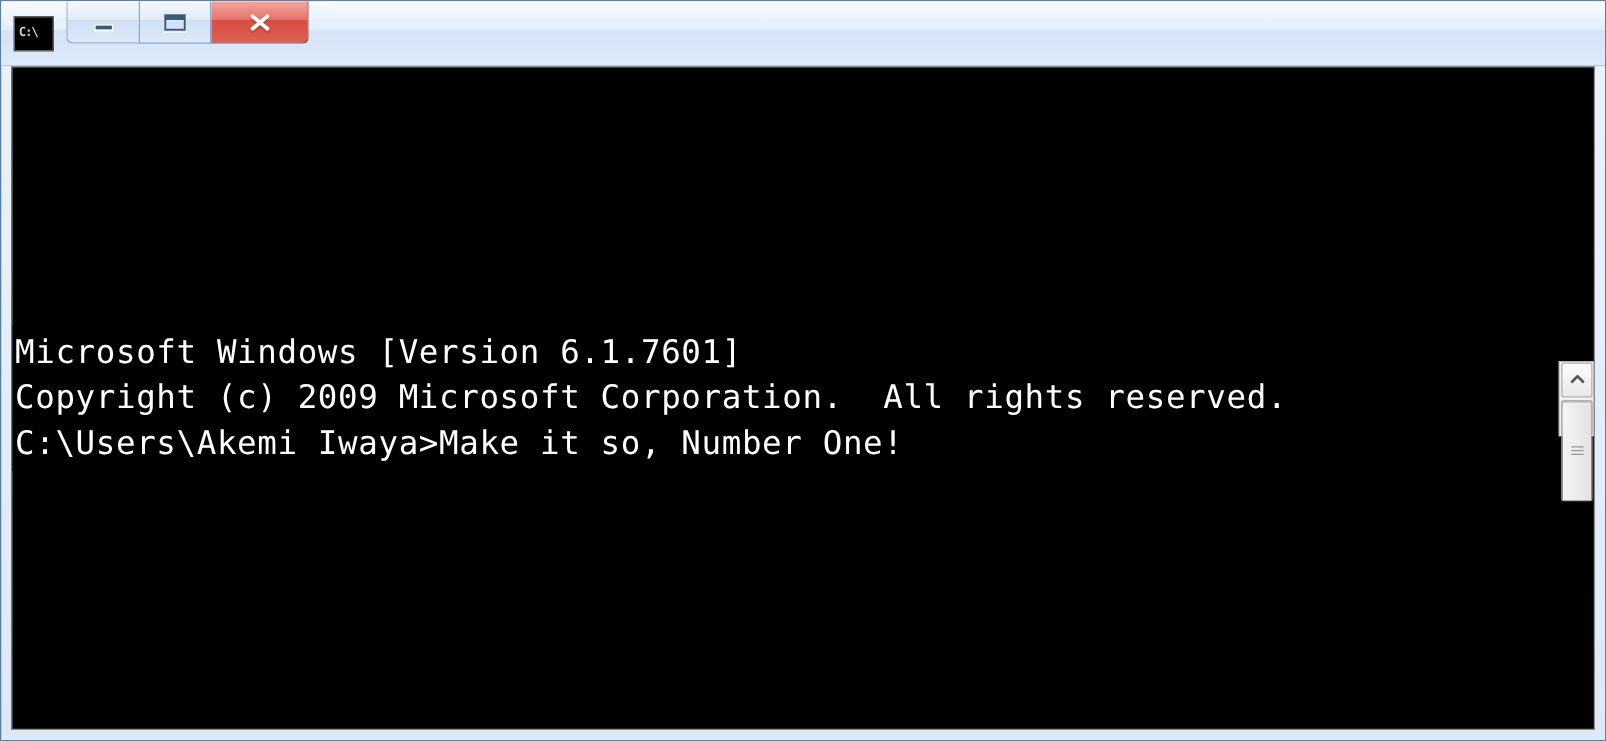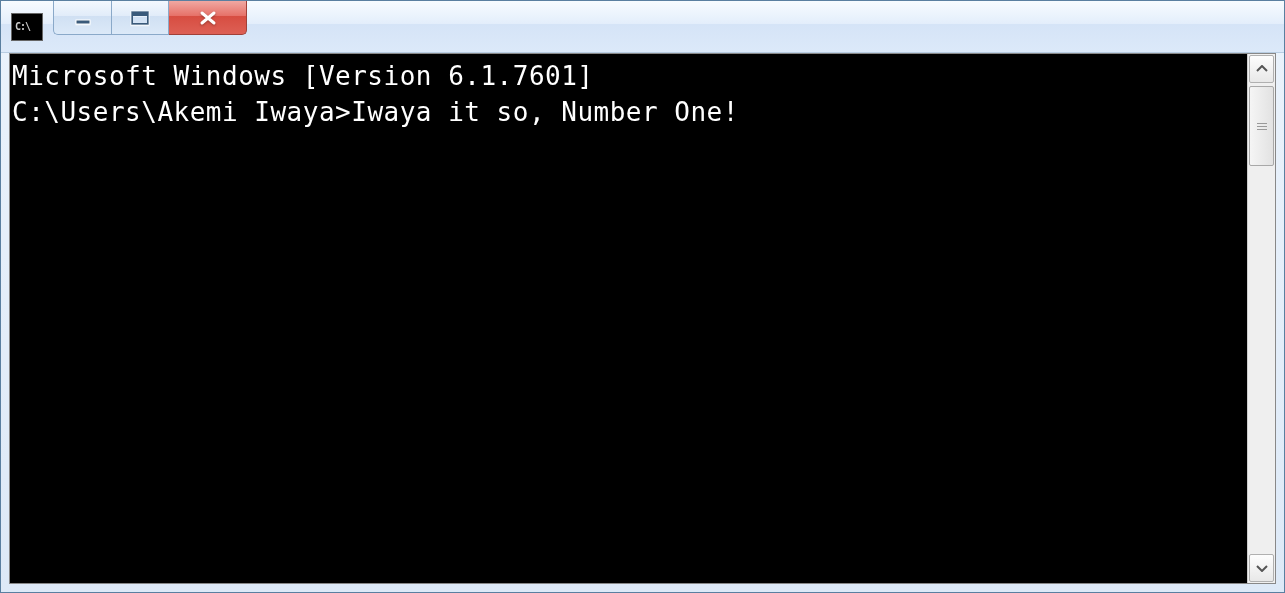--- a/index.html
+++ b/index.html
@@ -91,20 +91,21 @@
     }
     .win-btn.close svg {
       filter: drop-shadow(0 1px 1px rgba(0,0,0,0.3));
     }
     .client-area {
       flex: 1;
       display: flex;
       margin: 0 8px 8px 8px;
       border: 1px solid #888;
       background: #000;
+      align-items: center;
     }
     .terminal {
       flex: 1;
       background: #000;
       color: #fff;
       font-family: "Consolas", "Lucida Console", monospace;
       font-size: 26px;
       line-height: 1.4;
       padding: 4px 2px;
       white-space: pre;
@@ -181,21 +182,21 @@
       </div>
       <div class="win-btn close">
         <svg width="20" height="16" viewBox="0 0 20 16">
           <path d="M4 3 L16 13 M16 3 L4 13" stroke="#fff" stroke-width="3" stroke-linecap="round"></path>
         </svg>
       </div>
     </div>
   </div>
 
   <div class="client-area">
-    <div class="terminal"><span class="terminal-line">Microsoft Windows [Version 6.1.7601]</span><span class="terminal-line"></span><span class="terminal-line"><span>C:\Users\Akemi Iwaya&gt;</span><span>Iwaya it so, Number One!</span></span></div>
+    <div class="terminal"><span class="terminal-line">Microsoft Windows [Version 6.1.7601]</span><span class="terminal-line">Copyright (c) 2009 Microsoft Corporation.  All rights reserved.</span><span class="terminal-line"></span><span class="terminal-line"><span>C:\Users\Akemi Iwaya&gt;</span><span>Make it so, Number One!</span></span></div>
 
     <div class="scrollbar">
       <div class="scroll-btn">
         <svg width="12" height="8" viewBox="0 0 12 8">
           <path d="M1 6 L6 1 L11 6" fill="none" stroke="#555" stroke-width="2"></path>
         </svg>
       </div>
       <div class="scroll-track">
         <div class="scroll-thumb">
           <div class="thumb-grip"></div>

